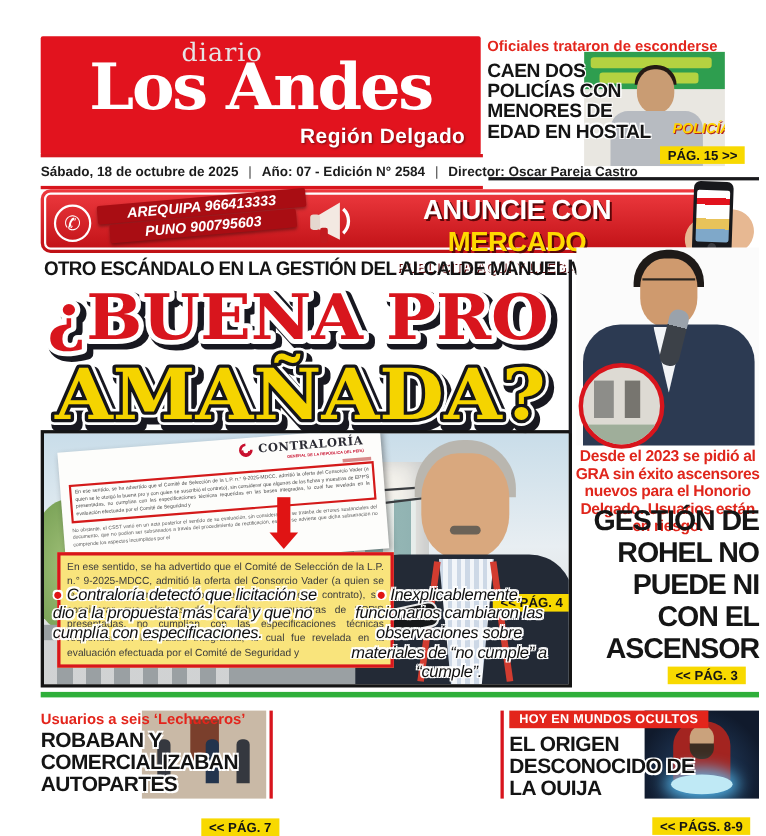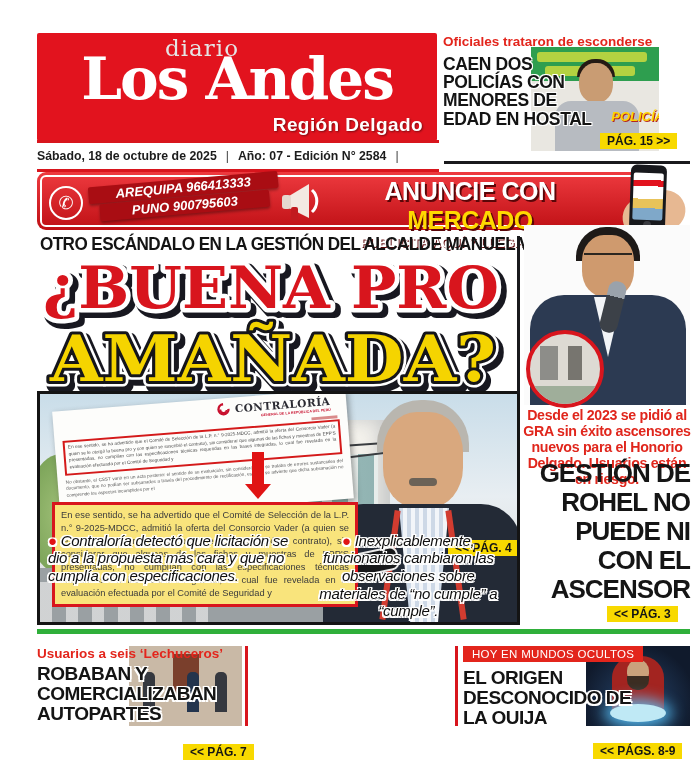--- a/index.html
+++ b/index.html
@@ -169,21 +169,21 @@
         font-size:14.2px;line-height:1.13;letter-spacing:-.3px;}
   .rc-headline{left:524px;top:459px;width:166px;text-align:right;font-size:26px;font-weight:700;
         color:#151515;line-height:1.12;letter-spacing:-1px;}
   .rc-badge{left:607px;top:606px;}
 
   .green-rule{left:37px;top:629px;width:653px;height:5px;background:#2faf3a;}
 
   
   .bstory{top:646px;height:80px;}
   .bstory .kicker{position:absolute;left:0;top:0;font-size:13.5px;z-index:3;}
-  .bstory .kicker-box{position:absolute;left:0;top:0;background:#e3251c;color:#fff;font-weight:400;
+  .bstory .kicker-box{position:absolute;left:0;top:0;background:#e3251c;color:#fff;font-weight:700;
         font-size:11.5px;padding:2px 9px;letter-spacing:.3px;z-index:3;}
   .bstory .headline{position:absolute;left:0;top:18px;font-size:19px;font-weight:900;color:#141414;
         line-height:1.06;letter-spacing:-.5px;z-index:2;
         text-shadow:-1.5px -1.5px 0 #fff,1.5px -1.5px 0 #fff,-1.5px 1.5px 0 #fff,1.5px 1.5px 0 #fff;}
   .bstory .badge{position:absolute;z-index:4;margin-top:44px;}
   .bs1{left:37px;width:205px;}
   .bs1 .headline{width:200px;}
   .bs1 .badge{left:146px;top:54px;}
   .bs2{left:253px;width:199px;}
   .bs2 .headline{width:170px;}
@@ -221,20 +221,21 @@
     <div class="tagline">diario</div>
     <div class="title">Los Andes</div>
     <div class="region">Región Delgado</div>
   </div>
 
   <div class="abs dateline">
     <span>Sábado, 18 de octubre de 2025</span>
     <span class="sep">|</span>
     <span>Año: 07 - Edición N° 2584</span>
     <span class="sep">|</span>
+    <span>Director: Oscar Pareja Castro</span>
   </div>
 
   <div class="abs trs">
     <div class="kicker">Oficiales trataron de esconderse</div>
     <div class="headline">CAEN DOS POLICÍAS CON MENORES DE EDAD EN HOSTAL</div>
     <div class="photo-police">
       <div class="band">
           <i></i>
           <i class="b2"></i>
         </div>

